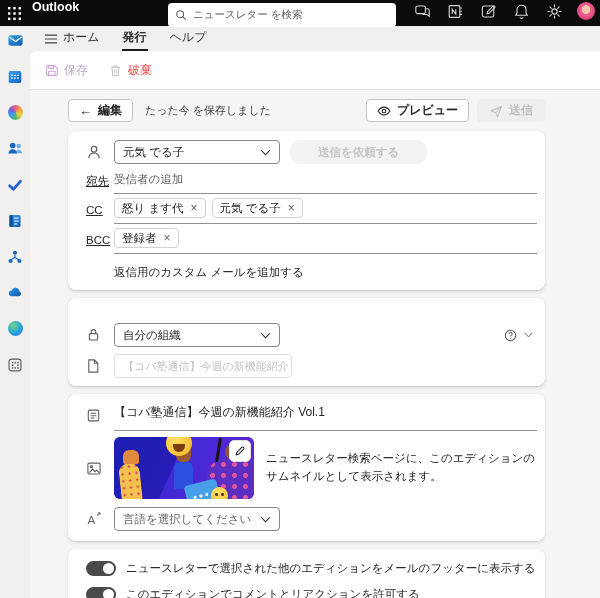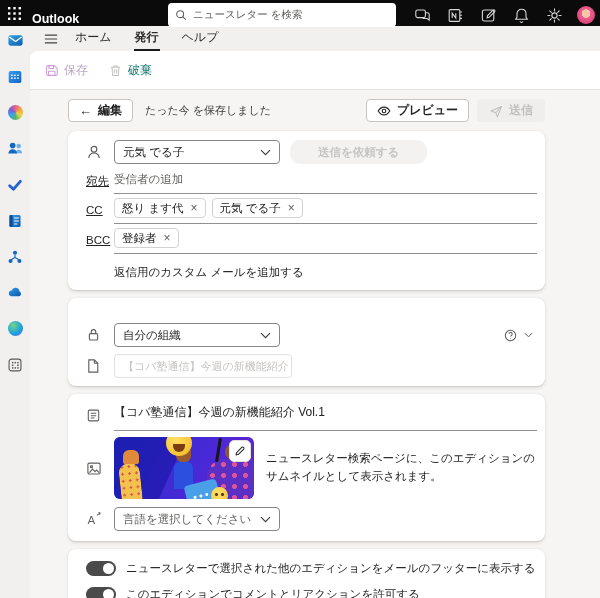--- a/index.html
+++ b/index.html
@@ -1,21 +1,21 @@
 <!DOCTYPE html>
 <html lang="ja"><head>
 <meta charset="utf-8">
 <style>
   * { margin:0; padding:0; box-sizing:border-box; }
   html,body { width:600px; height:598px; overflow:hidden;
     font-family:"Liberation Sans","DejaVu Sans",sans-serif; background:#f1f0ee; }
   .app { width:600px; height:598px; display:flex; flex-direction:column; }
 
   
-  .topbar { height:26px; background:#0b0b0b; display:flex; align-items:flex-end; position:relative; flex:none; }
+  .topbar { height:26px; background:#0b0b0b; display:flex; align-items:flex-start; position:relative; flex:none; }
   .waffle { width:28px; height:26px; display:flex; align-items:center; justify-content:center; background:none; border:none; cursor:pointer; }
   .brand { color:#fff; font-weight:bold; font-size:12.5px; margin-left:4px; }
   .search { position:absolute; left:168px; top:3px; width:228px; height:19px; background:#fff; border-radius:4px;
     display:flex; align-items:center; padding:12px 7px; gap:6px; }
   .search-ph { color:#5f5e5c; font-size:10.5px; white-space:nowrap; }
   .top-actions { margin-left:auto; display:flex; align-items:center; gap:13px; padding-right:5px; }
   .tbtn { background:none; border:none; width:20px; height:22px; display:flex; align-items:center; justify-content:center; cursor:pointer; }
   .avatar { width:18px; height:18px; border-radius:50%; border:none; cursor:pointer;
     background:radial-gradient(circle at 50% 42%, #f6c6a8 0 30%, #ef5f90 32%, #d52f6d 100%); }
 
@@ -24,30 +24,30 @@
   .rail { width:30px; flex:none; background:#f1f0ee; display:flex; flex-direction:column; align-items:center; padding-top:6px; gap:19px; }
   .rbtn { width:22px; height:17px; background:none; border:none; display:flex; align-items:center; justify-content:center; cursor:pointer; }
   .copilot { width:15px; height:15px; border-radius:50%;
     background:conic-gradient(#e8618c,#f2a73b,#e8d44d,#56b768,#3aa0f3,#7a5fd0,#e8618c); }
   .sphere { width:15px; height:15px; border-radius:50%;
     background:radial-gradient(circle at 35% 30%, #6fd68a, #1b9de2 60%, #7a5fd0); }
 
   .main { flex:1; display:flex; flex-direction:column; min-width:0; }
   .tabrow { height:25px; flex:none; display:flex; align-items:stretch; padding-left:10px; background:#f1f0ee; }
   .hamb { width:22px; background:none; border:none; display:flex; align-items:center; justify-content:center; cursor:pointer; }
-  .tabs { display:flex; margin-left:12px; }
+  .tabs { display:flex; margin-left:0; }
   .tab { display:flex; align-items:center; padding:0 1px; margin-right:21px; font-size:12px; color:#2b2b2b;
     background:none; border:none; border-bottom:2.5px solid transparent; cursor:pointer; }
   .tab.sel { font-weight:bold; border-bottom-color:#1a1a1a; }
 
   .ribbon { height:39px; flex:none; background:#fff; border-radius:8px 0 0 0; border-bottom:1px solid #e4e2e0;
     display:flex; align-items:center; padding-left:14px; gap:20px; }
   .rib-btn { display:flex; align-items:center; gap:5px; background:none; border:none; font-size:12px; cursor:default; }
   .rib-save { color:#bfa4c6; }
-  .rib-discard { color:#0f766e; }
+  .rib-discard { color:#ef4444; }
 
   .content { flex:1; background:#f6f5f3; padding:9px 55px 0 38px; overflow:hidden; }
 
   
   .action-row { display:flex; align-items:center; height:23px; margin-bottom:9px; }
   .btn { display:inline-flex; align-items:center; gap:6px; height:23px; padding:0 10px; background:#fff;
     border:1px solid #c8c6c4; border-radius:4px; font-size:12px; font-weight:bold; color:#242424; cursor:pointer; }
   .back-arrow { font-weight:normal; font-size:13px; line-height:1; }
   .saved-status { margin-left:12px; font-size:11px; color:#3b3a39; }
   .spacer { flex:1; }

